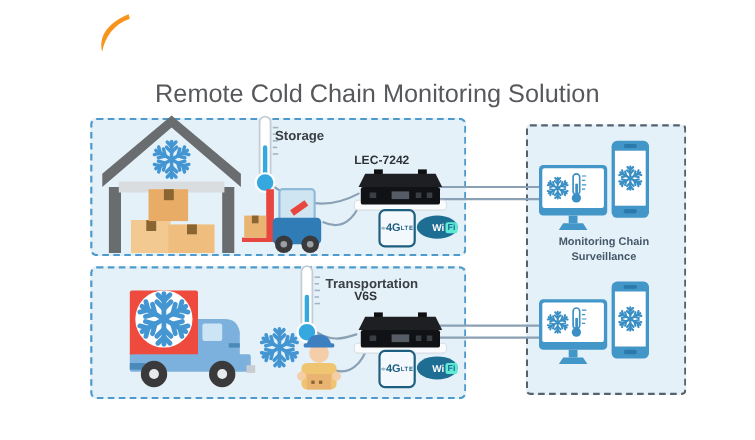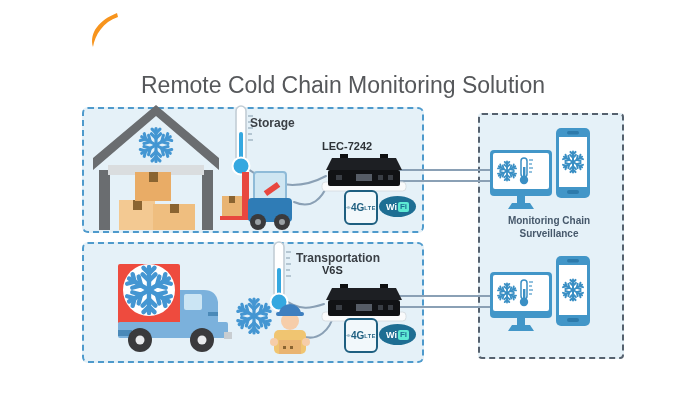--- a/index.html
+++ b/index.html
@@ -32,21 +32,21 @@
   #art{left:0;top:0;z-index:3;pointer-events:none;}
   
   .badge4g{width:30px;height:31px;border:2px solid #1E5F80;border-radius:6px;background:#F2F8FB;
            z-index:6;display:flex;flex-direction:row;align-items:center;justify-content:flex-start;}
   .badge4g .fg{font-size:10px;font-weight:bold;color:#1E5F80;line-height:9px;margin-top:-1px;}
   .badge4g .lte{font-size:5.5px;font-weight:bold;color:#1E5F80;letter-spacing:.6px;line-height:6px;}
   #badge4g-storage{left:344px;top:190px;}
   #badge4g-transport{left:344px;top:318px;}
   
   .badgewifi{width:37px;height:21px;background:#1E6E93;border-radius:50%;z-index:6;
-             display:flex;align-items:center;justify-content:center;gap:1px;}
+             display:flex;align-items:center;justify-content:flex-end;gap:1px;}
   .badgewifi .wi{color:#fff;font-size:9px;font-weight:bold;}
   .badgewifi .fi{background:#5eead4;color:#1E6E93;font-size:8px;font-weight:bold;
                  border-radius:2px;padding:0 2px;line-height:10px;}
   #badgewifi-storage{left:379px;top:196px;}
   #badgewifi-transport{left:379px;top:324px;}
 </style>
 </head>
 <body>
 
 <div id="canvas">

